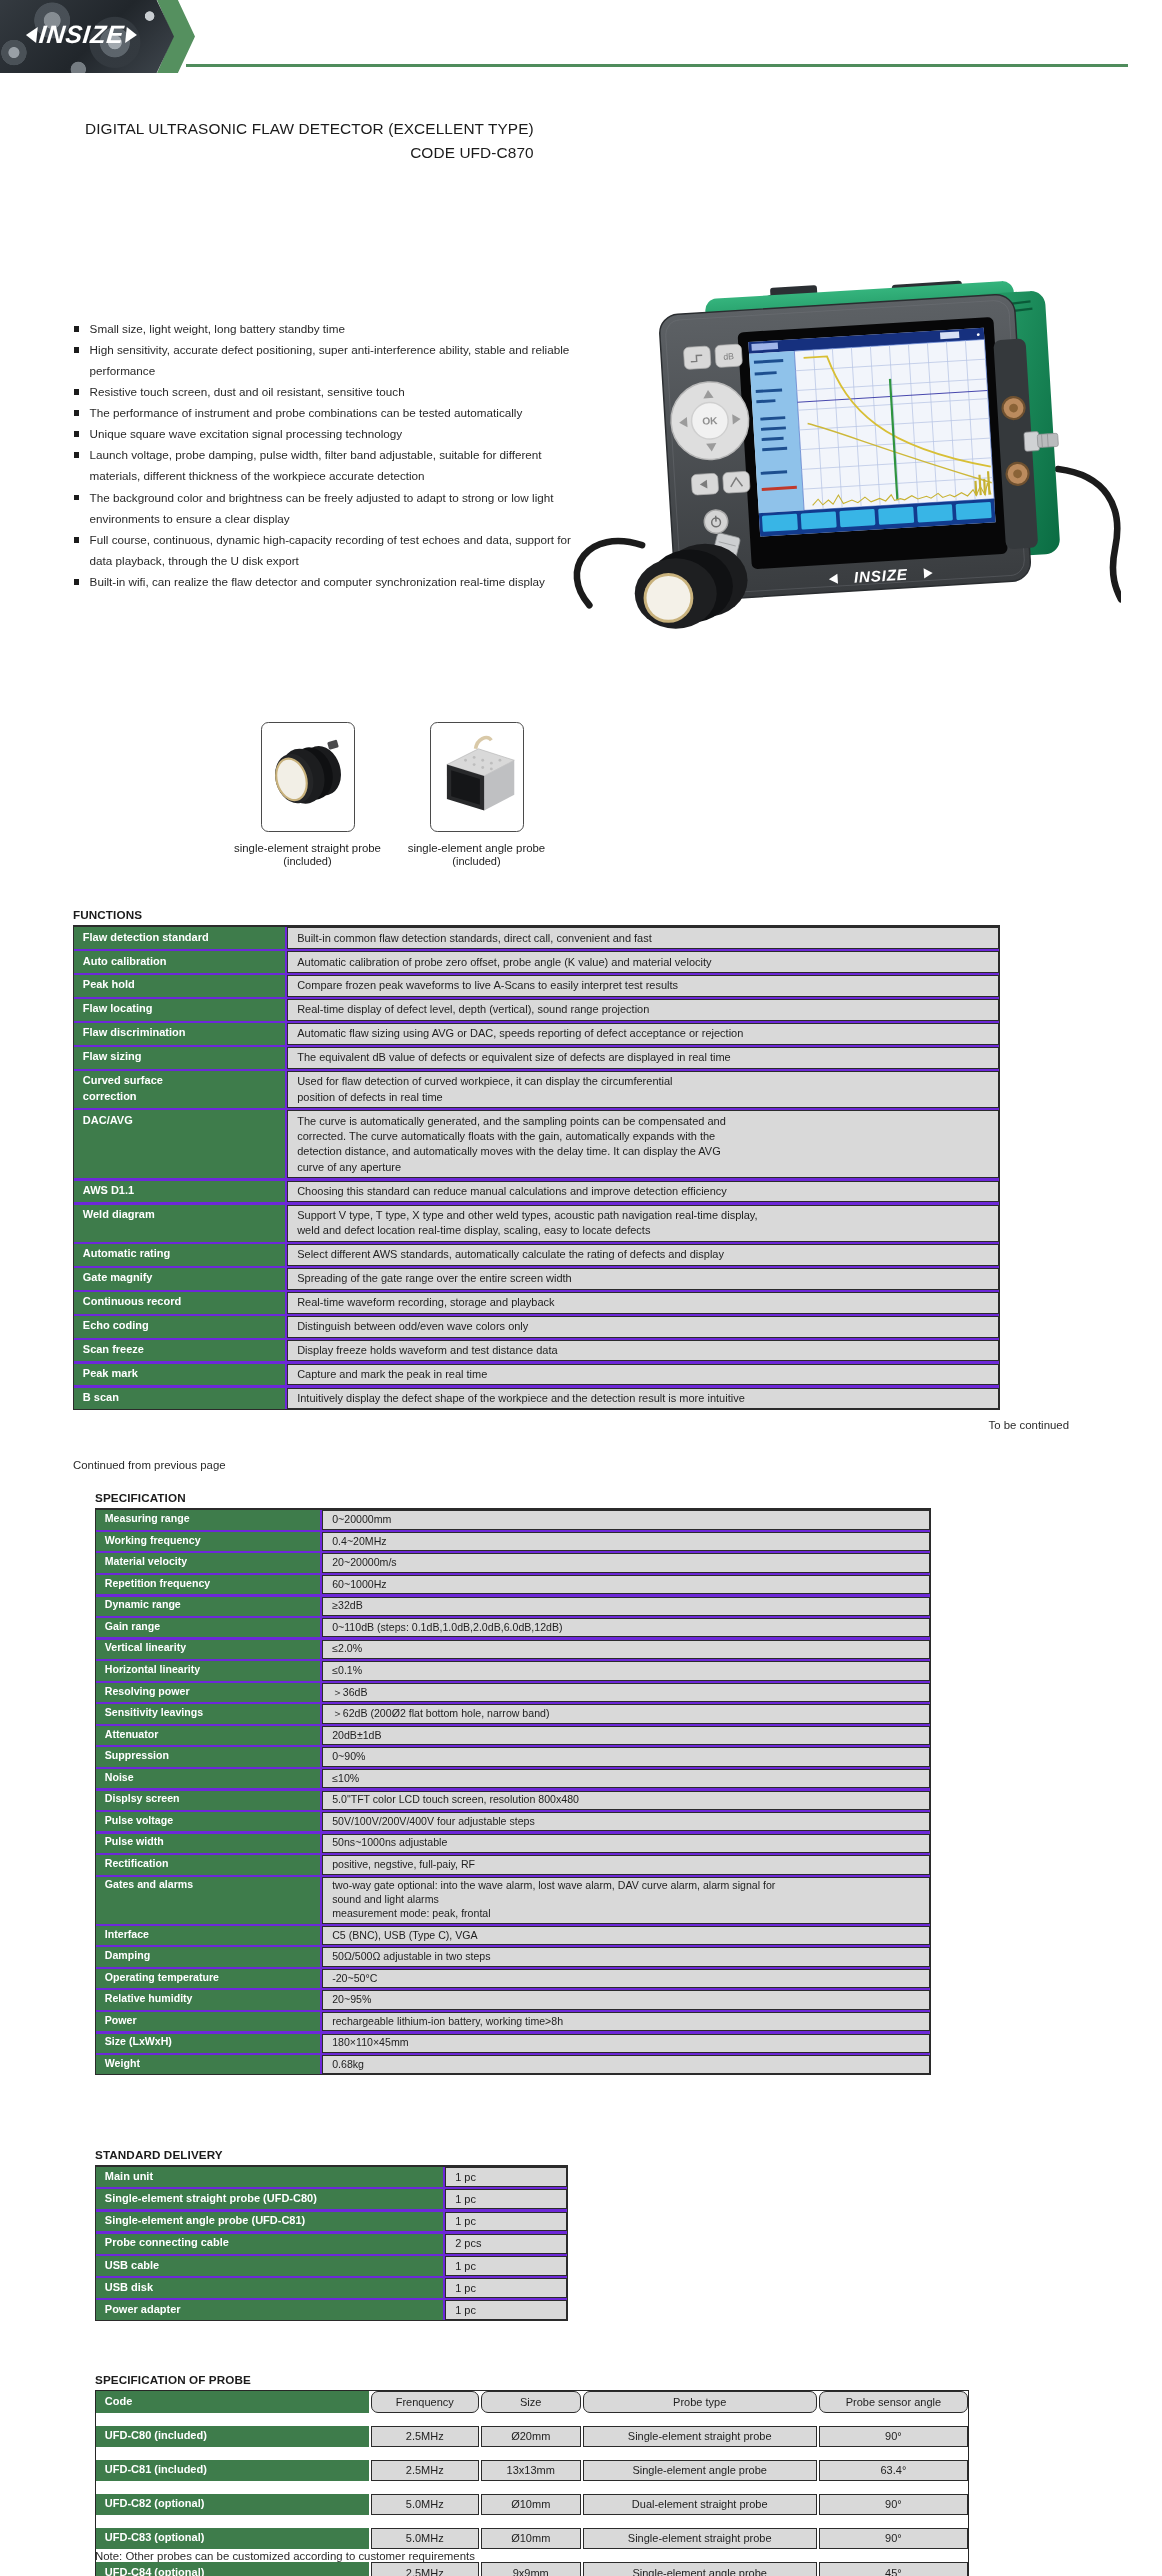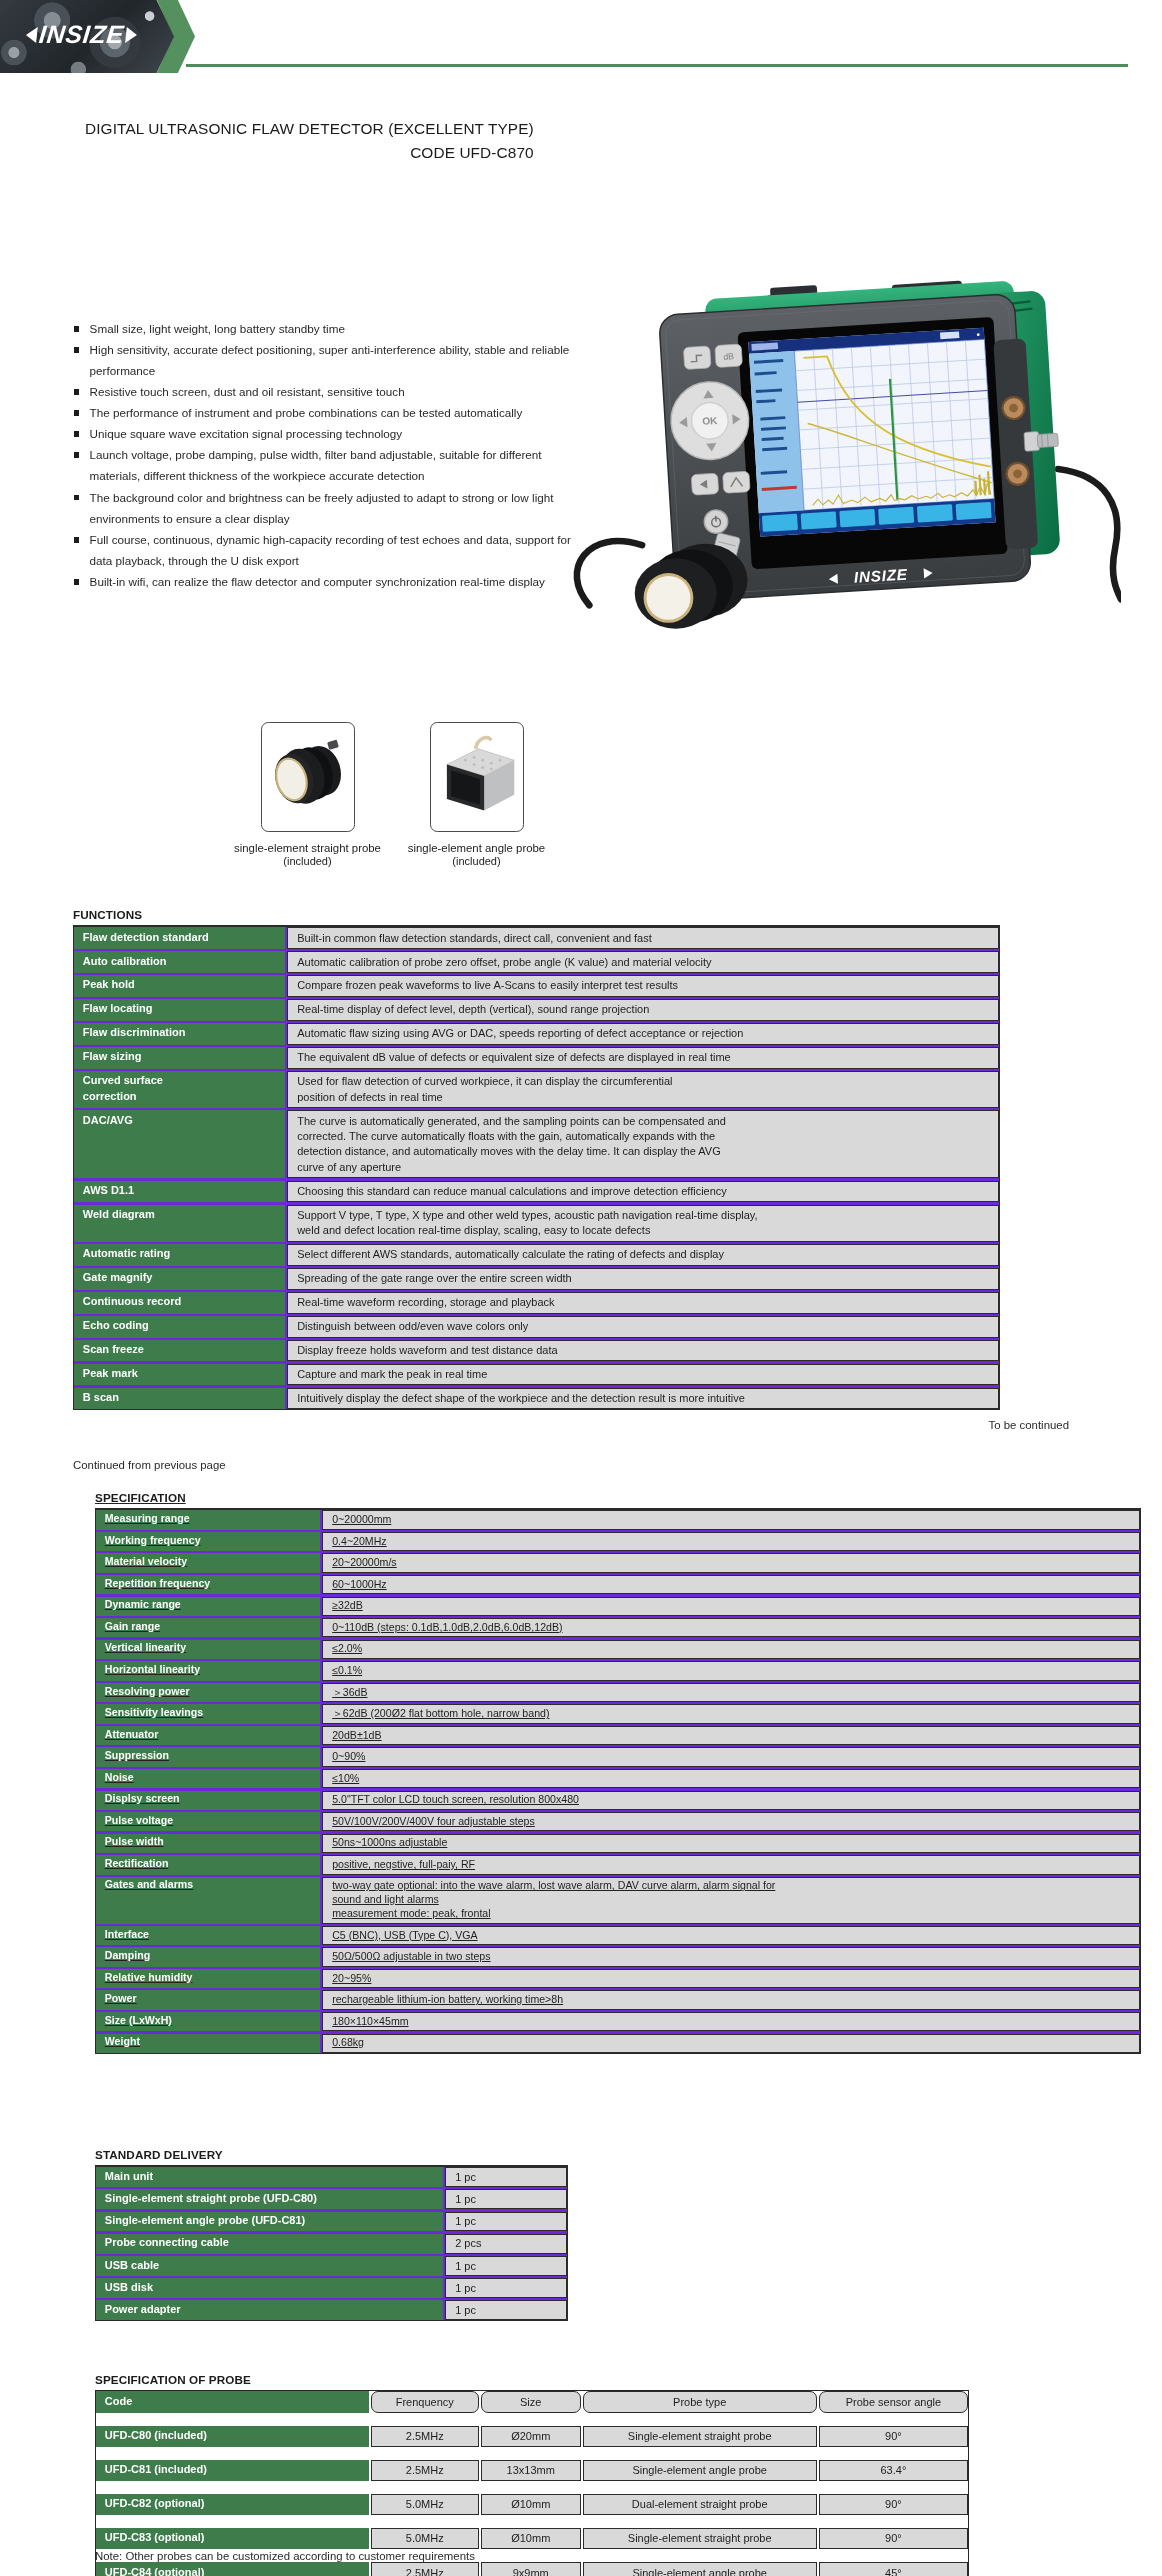--- a/index.html
+++ b/index.html
@@ -54,21 +54,21 @@
   .tlabel{flex:0 0 198px;background:var(--table-green,#3e7c4b);color:#fff;font-weight:bold;font-size:11px;
     line-height:1.4;padding:2.2px 4.4px 2.2px 8.8px;white-space:pre-line;}
   .tvalue{flex:1;background:var(--cell-gray,#d9d9d9);border:1.5px solid #2b2b2b;margin-left:2.2px;
     padding:2.2px 8.8px;font-size:11px;line-height:1.4;color:#1e1e1e;white-space:pre-line;}
 
   .functions{position:absolute;left:73px;top:908px;width:927px;}
 
   .tbc{position:absolute;left:732px;top:1419px;width:337px;text-align:right;font-size:11.4px;color:#2a2a2a;}
   .cfp{position:absolute;left:73px;top:1459px;font-size:11.4px;color:#2a2a2a;}
 
-  .specification{position:absolute;left:95px;top:1491px;width:1046px;text-decoration:underline;}
+  .specification{position:absolute;left:95px;top:1491px;width:836px;}
   .specification .tlabel{flex:0 0 211px;font-size:10.6px;line-height:1.3;padding:1.8px 4.4px 1.8px 8.8px;}
   .specification .tvalue{font-size:10.6px;line-height:1.3;padding:1.8px 8.8px;}
 
   .delivery{position:absolute;left:95px;top:2148px;width:473px;}
   .delivery .tlabel{flex:0 0 334px;line-height:1.3;padding:1.8px 4.4px 1.8px 8.8px;}
   .delivery .tvalue{font-size:11px;line-height:1.3;padding:1.8px 8.8px;}
 
   
   .probe-spec{position:absolute;left:95px;top:2373px;width:874px;}
   .ptbl{border:1.8px solid #262626;background:#fff;margin-top:4.4px;}
@@ -512,20 +512,24 @@
         <div class="trow">
           <div class="tlabel">Interface</div>
           <div class="tvalue">C5 (BNC), USB (Type C), VGA</div>
         </div>
 
         <div class="trow">
           <div class="tlabel">Damping</div>
           <div class="tvalue">50Ω/500Ω adjustable in two steps</div>
         </div>
 
+        <div class="trow">
+          <div class="tlabel">Operating temperature</div>
+          <div class="tvalue">-20~50°C</div>
+        </div>
 
         <div class="trow">
           <div class="tlabel">Relative humidity</div>
           <div class="tvalue">20~95%</div>
         </div>
 
         <div class="trow">
           <div class="tlabel">Power</div>
           <div class="tvalue">rechargeable lithium-ion battery, working time&gt;8h</div>
         </div>

